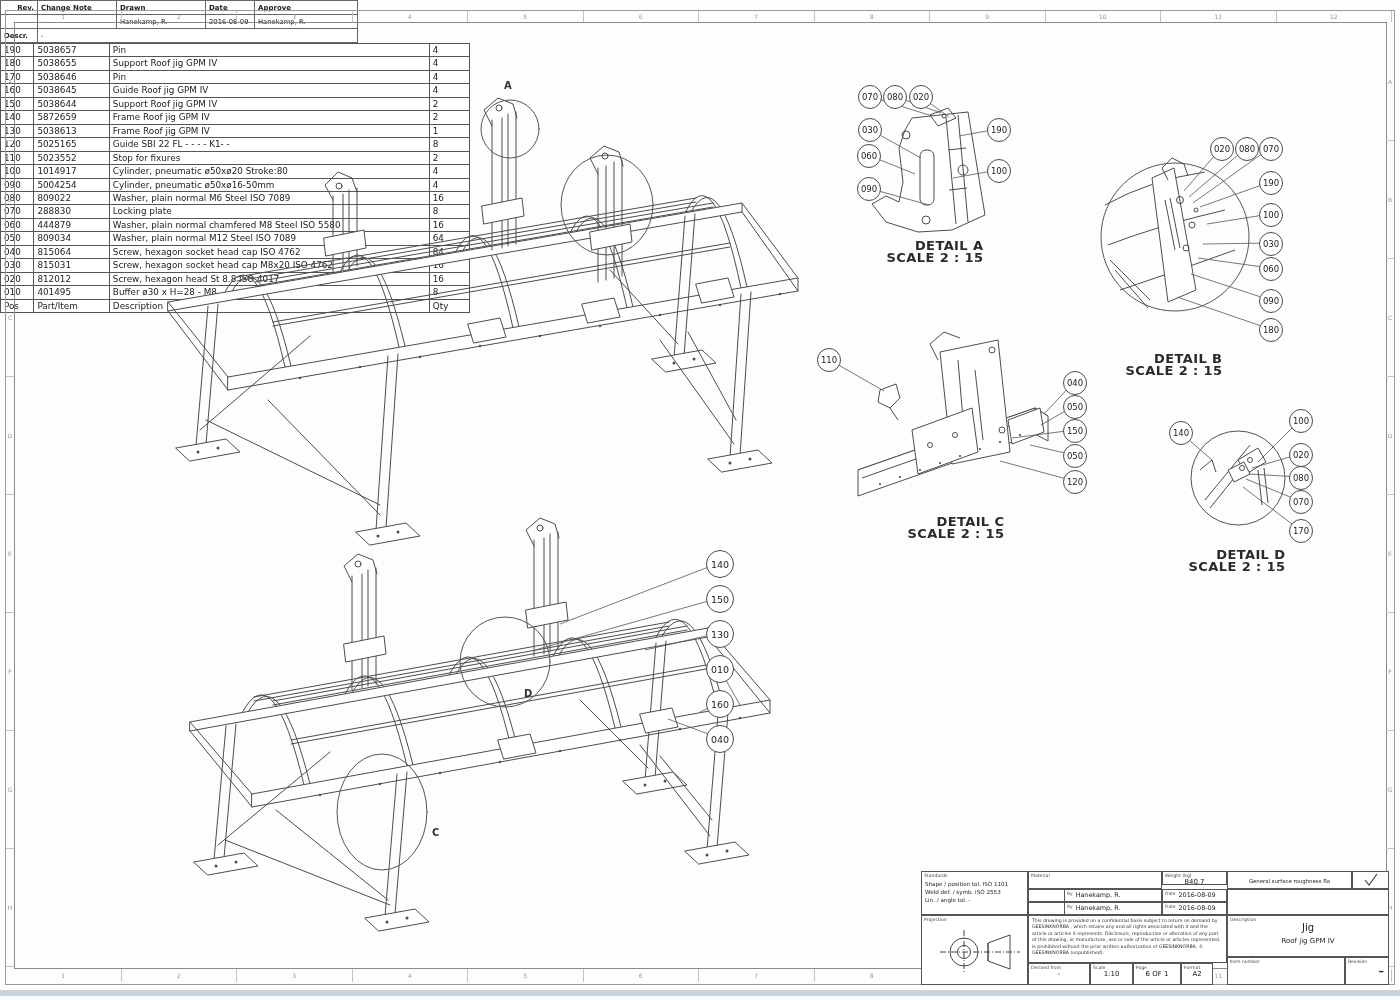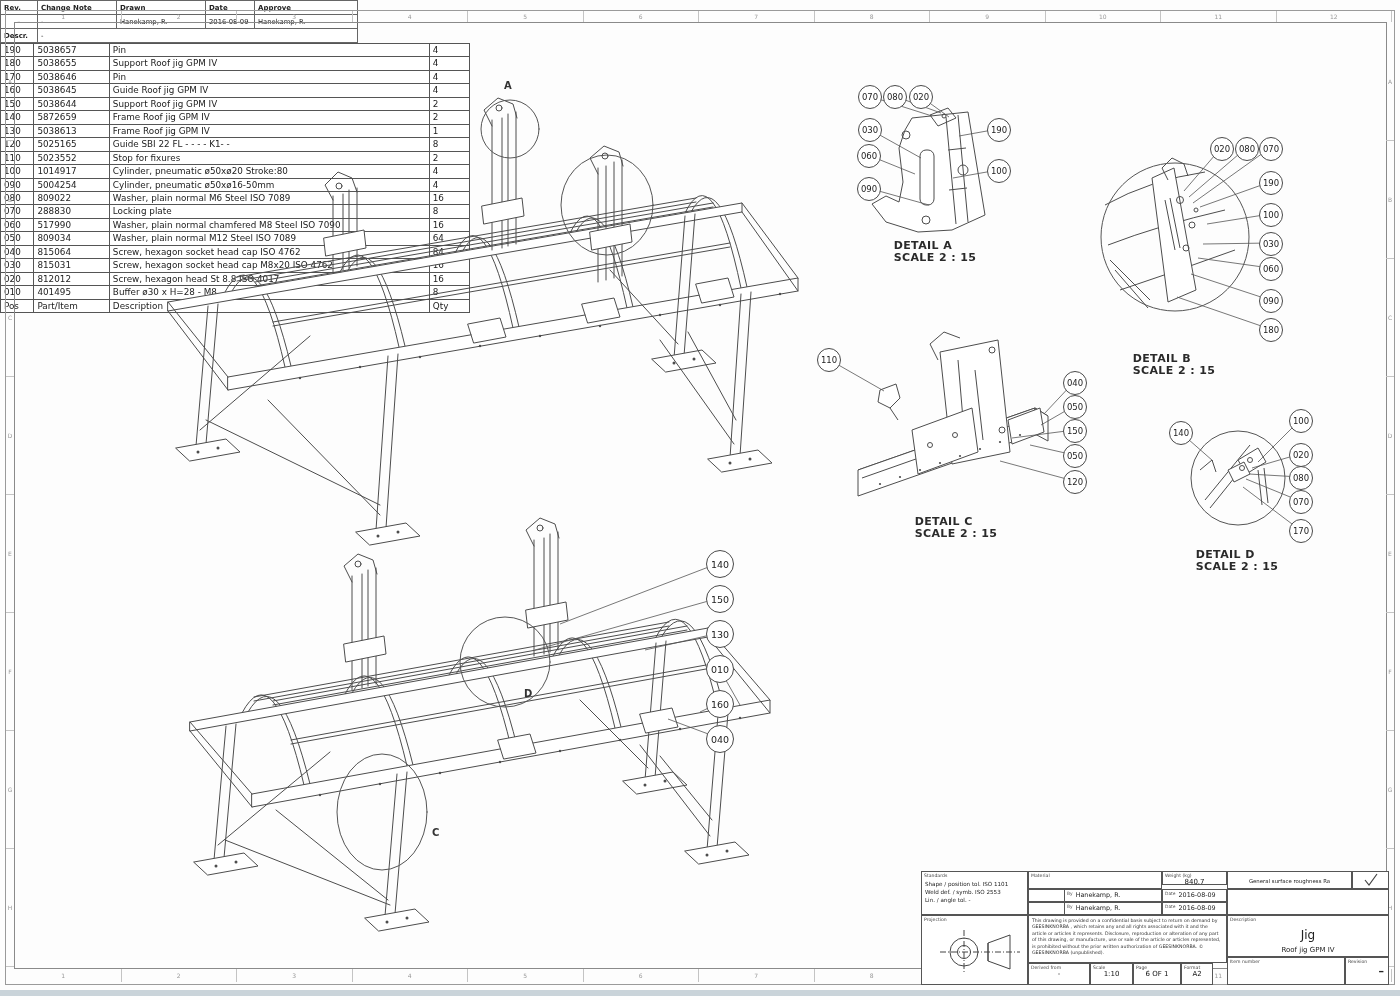--- a/index.html
+++ b/index.html
@@ -18,21 +18,21 @@
   #zone-bottom .zone-cell{border-right:1px solid #c4c4c4;}
   #zone-left .zone-cell,#zone-right .zone-cell{border-bottom:1px solid #c4c4c4;}
   #bottom-strip{left:0;top:990px;width:1400px;height:6px;background:#c9d3d9;}
   
   #art{left:0;top:0;z-index:1;}
   
   .balloon{position:absolute;z-index:3;border:1px solid #4a4a4a;border-radius:50%;background:#fff;display:flex;align-items:center;justify-content:center;color:#222;}
   .balloon.r11{width:22px;height:22px;font-size:8.5px;}
   .balloon.r13{width:26px;height:26px;font-size:9.5px;}
   .view-letter{position:absolute;z-index:3;font-size:10px;font-weight:700;color:#333;}
-  .detail-caption{position:absolute;z-index:3;text-align:left;font-size:11px;font-weight:700;color:#2a2a2a;letter-spacing:.4px;line-height:11.5px;white-space:nowrap;transform:translateX(-50%);}
+  .detail-caption{position:absolute;z-index:3;text-align:right;font-size:13px;font-weight:700;color:#2a2a2a;letter-spacing:.4px;line-height:11.5px;white-space:nowrap;transform:translateX(-50%);}
   
   #rev-table{left:1068px;top:25px;z-index:2;border-collapse:collapse;table-layout:fixed;}
   #rev-table td{border:1px solid #666;font-size:6.8px;padding:1px 3px;height:11px;white-space:nowrap;overflow:hidden;background:#fff;}
   #rev-table td.hd{font-weight:700;font-size:7px;}
   
   #parts-list{left:921px;top:603px;width:468px;height:268px;z-index:2;border:1px solid #555;background:#fff;display:flex;flex-direction:column;}
   .p-row{display:flex;flex:1;border-bottom:1px solid #555;}
   .p-row:last-child{border-bottom:none;}
   .p-cell{font-size:8.8px;line-height:12.2px;padding:0 3px;border-right:1px solid #555;white-space:nowrap;overflow:hidden;}
   .p-cell:last-child{border-right:none;}
@@ -42,21 +42,21 @@
   .tb-label{font-size:4.6px;color:#444;padding:1px 2px 0 2px;line-height:5px;}
   .tb-lines{font-size:5.6px;color:#222;padding:2px 3px;line-height:8px;}
   .tb-val-c{text-align:center;font-size:7px;color:#111;}
   .row-flex{display:flex;height:100%;}
   .cell-b{border-right:1px solid #555;box-sizing:border-box;}
   .small-by{font-size:4.4px;color:#555;padding:1px 1px 0 2px;}
   .name-val{font-size:6.4px;line-height:11px;padding-left:2px;white-space:nowrap;}
   #conf-text{font-size:4.65px;line-height:6.4px;color:#333;padding:2px 3px;}
   #item-number-value{font-size:17px;font-weight:700;text-align:center;line-height:20px;letter-spacing:.5px;margin-top:44px;}
   #revision-value{font-size:11px;font-weight:700;text-align:right;padding-right:4px;line-height:16px;}
-  #descr-line1{text-align:center;font-size:12px;margin-top:6px;}
+  #descr-line1{text-align:center;font-size:10px;}
   #descr-line2{text-align:center;font-size:7px;margin-top:4px;}
 </style>
 </head>
 <body>
 
 <div class="abs" id="outer-border"></div>
 <div class="abs" id="inner-frame"></div>
 <div class="abs zone-strip" id="zone-top">
     <div class="zone-cell">1</div>
     <div class="zone-cell">2</div>
@@ -370,21 +370,21 @@
       <line x1="645" y1="650" x2="719" y2="633"></line>
       <line x1="740" y1="705" x2="719" y2="668"></line>
       <line x1="700" y1="712" x2="719" y2="703"></line>
       <line x1="668" y1="719" x2="719" y2="738"></line>
     </g>
 </svg>
 
 <table id="rev-table">
   <tbody id="rev-body">
       <tr>
-        <td class="hd" style="width: 30px;">Rev.</td>
+        <td class="hd" style="width: 30px; text-align: right;">Rev.</td>
         <td class="hd" style="width: 72px;">Change Note</td>
         <td class="hd" style="width: 82px;">Drawn</td>
         <td class="hd" style="width: 42px;">Date</td>
         <td class="hd" style="width: 96px;">Approve</td>
       </tr>
       <tr>
         <td style="text-align: center;">–</td>
         <td>-</td>
         <td>Hanekamp, R.</td>
         <td>2016-08-09</td>
@@ -471,22 +471,22 @@
       <div class="p-cell pc3">16</div>
     </div>
     <div class="p-row">
       <div class="p-cell pc0">070</div>
       <div class="p-cell pc1">288830</div>
       <div class="p-cell pc2">Locking plate</div>
       <div class="p-cell pc3">8</div>
     </div>
     <div class="p-row">
       <div class="p-cell pc0">060</div>
-      <div class="p-cell pc1">517990</div>
-      <div class="p-cell pc2">Washer, plain normal chamfered M8 Steel ISO 7090</div>
+      <div class="p-cell pc1">444879</div>
+      <div class="p-cell pc2">Washer, plain normal chamfered M8 Steel ISO 5580</div>
       <div class="p-cell pc3">16</div>
     </div>
     <div class="p-row">
       <div class="p-cell pc0">050</div>
       <div class="p-cell pc1">809034</div>
       <div class="p-cell pc2">Washer, plain normal M12 Steel ISO 7089</div>
       <div class="p-cell pc3">64</div>
     </div>
     <div class="p-row">
       <div class="p-cell pc0">040</div>

